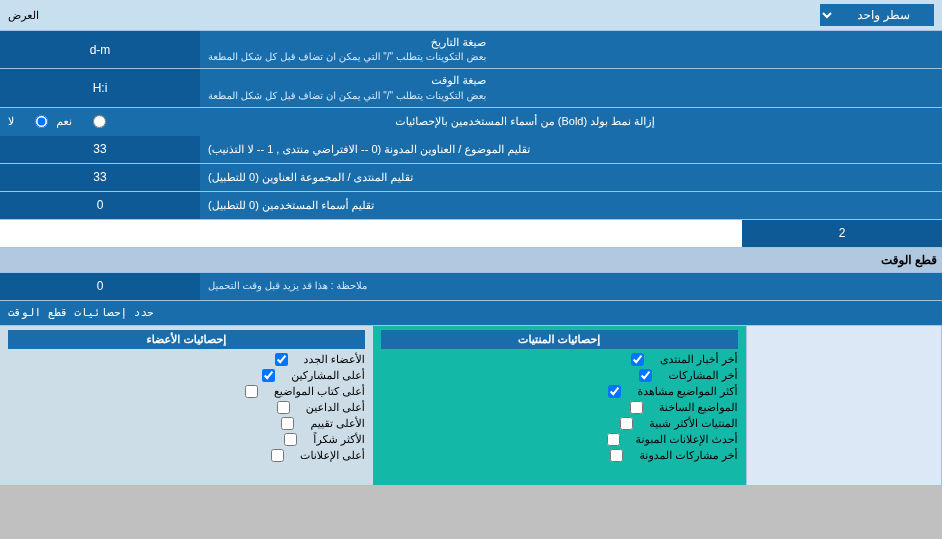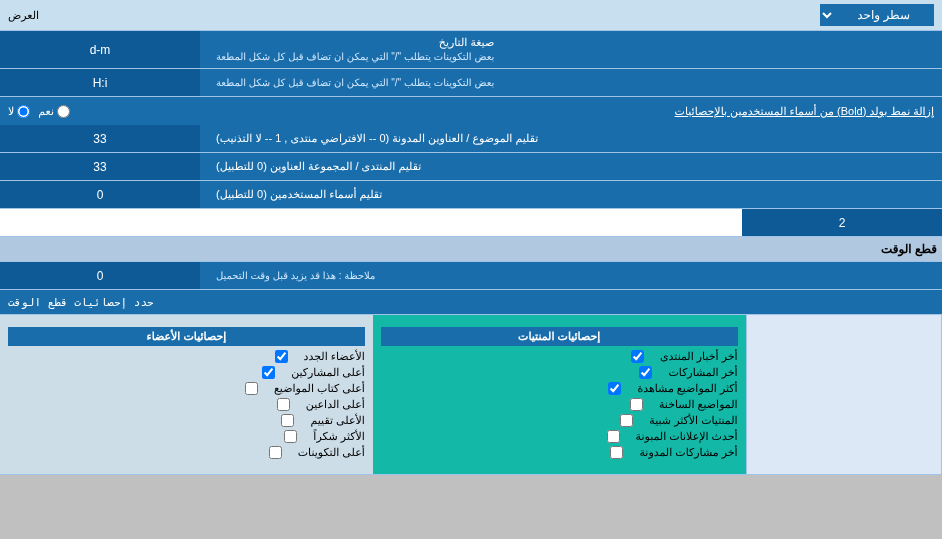--- a/index.html
+++ b/index.html
@@ -16,21 +16,21 @@
     .row {
       display: flex;
       border-bottom: 1px solid #a0c4e8;
       min-height: 28px;
       align-items: stretch;
     }
     .row-label {
       background: #1a6dab;
       color: #fff;
       flex: 1;
-      padding: 4px 16px;
+      padding: 4px 8px;
       display: flex;
       align-items: center;
       justify-content: flex-end;
       text-align: right;
       font-size: 11px;
       line-height: 1.4;
     }
     .row-label small {
       font-size: 10px;
       color: #d0e8ff;
@@ -68,36 +68,35 @@
       color: #fff;
       display: flex;
       align-items: center;
       justify-content: flex-end;
       padding: 4px 8px;
       gap: 10px;
       min-height: 28px;
     }
     .radio-row .label-right {
       flex: 1;
-      text-align: right;
-      font-size: 11px;
-      text-decoration: underline;
+      text-align: center;
+      font-size: 11px;
     }
     .radio-group {
       display: flex;
       align-items: center;
       gap: 8px;
       direction: rtl;
     }
     .radio-group label {
       color: #fff;
       font-size: 11px;
       display: flex;
       align-items: center;
-      gap: 3px;
+      gap: 21px;
     }
     .top-row {
       display: flex;
       align-items: center;
       justify-content: space-between;
       background: #c8dff0;
       border-bottom: 1px solid #a0c4e8;
       padding: 4px 8px;
       min-height: 28px;
     }
@@ -115,21 +114,21 @@
     }
     .checkbox-grid-container {
       display: flex;
       background: #cce0f0;
       border-bottom: 1px solid #a0c4e8;
       min-height: 160px;
     }
     .checkbox-col {
       flex: 1;
       border-right: 1px solid #a0c4e8;
-      padding: 12px 8px;
+      padding: 4px 8px;
     }
     .checkbox-col:last-child {
       border-right: none;
     }
     .checkbox-col-header {
       background: #1a6dab;
       color: #fff;
       text-align: center;
       padding: 3px;
       font-size: 11px;
@@ -183,20 +182,21 @@
       </div>
     </div>
     <div class="row-input">
       <input type="text" value="d-m" style="">
     </div>
   </div>
 
   <div class="row">
     <div class="row-label">
       <div>
+        <div>صيغة الوقت</div>
         <small>بعض التكوينات يتطلب "/" التي يمكن ان تضاف قبل كل شكل المطعة</small>
       </div>
     </div>
     <div class="row-input">
       <input type="text" value="H:i" style="">
     </div>
   </div>
 
   <div class="radio-row">
     <div class="label-right">إزالة نمط بولد (Bold) من أسماء المستخدمين بالإحصائيات</div>
@@ -319,18 +319,18 @@
       </div>
       <div class="checkbox-item">
         <span>الأعلى تقييم</span>
         <input type="checkbox" style="">
       </div>
       <div class="checkbox-item">
         <span>الأكثر شكراً</span>
         <input type="checkbox" style="">
       </div>
       <div class="checkbox-item">
-        <span>أعلى التكوينات</span>
+        <span>أعلى الإعلانات</span>
         <input type="checkbox" style="">
       </div>
     </div>
   </div>
 </div>
 
 </body></html>

